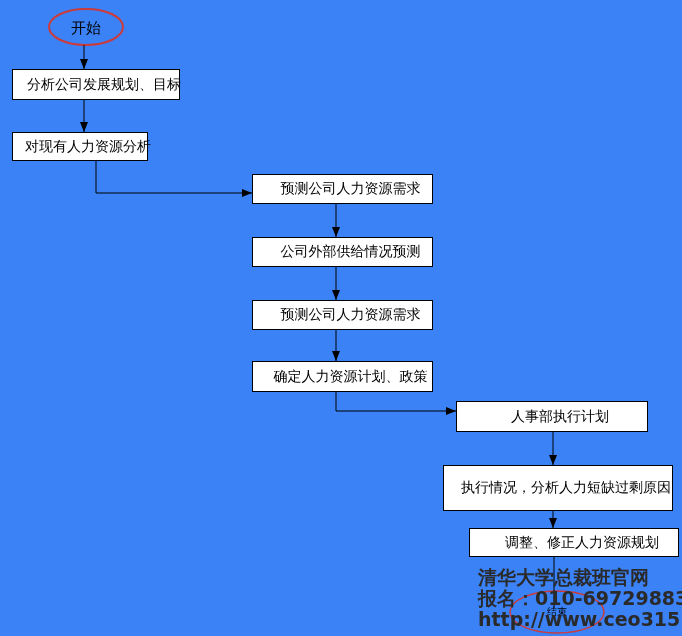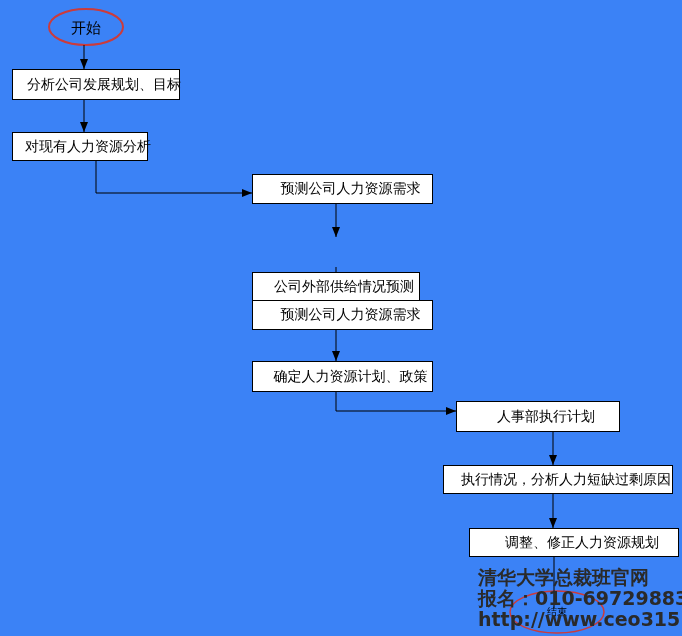--- a/index.html
+++ b/index.html
@@ -81,25 +81,25 @@
     <line x1="553" y1="494" x2="553" y2="528" stroke="#000000" stroke-width="1" marker-end="url(#arrowhead)"></line>
     <line x1="554" y1="557" x2="554" y2="608" stroke="#000000" stroke-width="1"></line>
   </svg>
 
   <div class="terminal-label" style="left:56px; top:19px; width:60px;">开始</div>
   <div class="terminal-label end" style="left:532px; top:605px; width:50px;">结束</div>
 
   <div class="flow-box" style="left:12px; top:69px; width:168px; height:31px;">分析公司发展规划、目标</div>
   <div class="flow-box" style="left:12px; top:132px; width:136px; height:29px;">对现有人力资源分析</div>
   <div class="flow-box" style="left:252px; top:174px; width:181px; height:30px;">预测公司人力资源需求</div>
-  <div class="flow-box" style="left:252px; top:237px; width:168px; height:30px;margin-top:35px;">公司外部供给情况预测</div>
+  <div class="flow-box" style="left:252px; top:237px; width:181px; height:30px;">公司外部供给情况预测</div>
   <div class="flow-box" style="left:252px; top:300px; width:181px; height:30px;">预测公司人力资源需求</div>
   <div class="flow-box" style="left:252px; top:361px; width:181px; height:31px;text-align:center;">确定人力资源计划、政策</div>
-  <div class="flow-box" style="left:456px; top:401px; width:164px; height:31px;">人事部执行计划</div>
-  <div class="flow-box" style="left:443px; top:465px; width:230px; height:29px;">执行情况，分析人力短缺过剩原因</div>
+  <div class="flow-box" style="left:456px; top:401px; width:192px; height:31px;">人事部执行计划</div>
+  <div class="flow-box" style="left:443px; top:465px; width:230px; height:46px;">执行情况，分析人力短缺过剩原因</div>
   <div class="flow-box" style="left:469px; top:528px; width:210px; height:29px;">调整、修正人力资源规划</div>
 
   <div class="watermark" style="color: rgb(42, 42, 42);">
     <div>清华大学总裁班官网</div>
     <div>报名：010-69729883</div>
     <div>http://www.ceo315.org</div>
   </div>
 
 </div>
 

